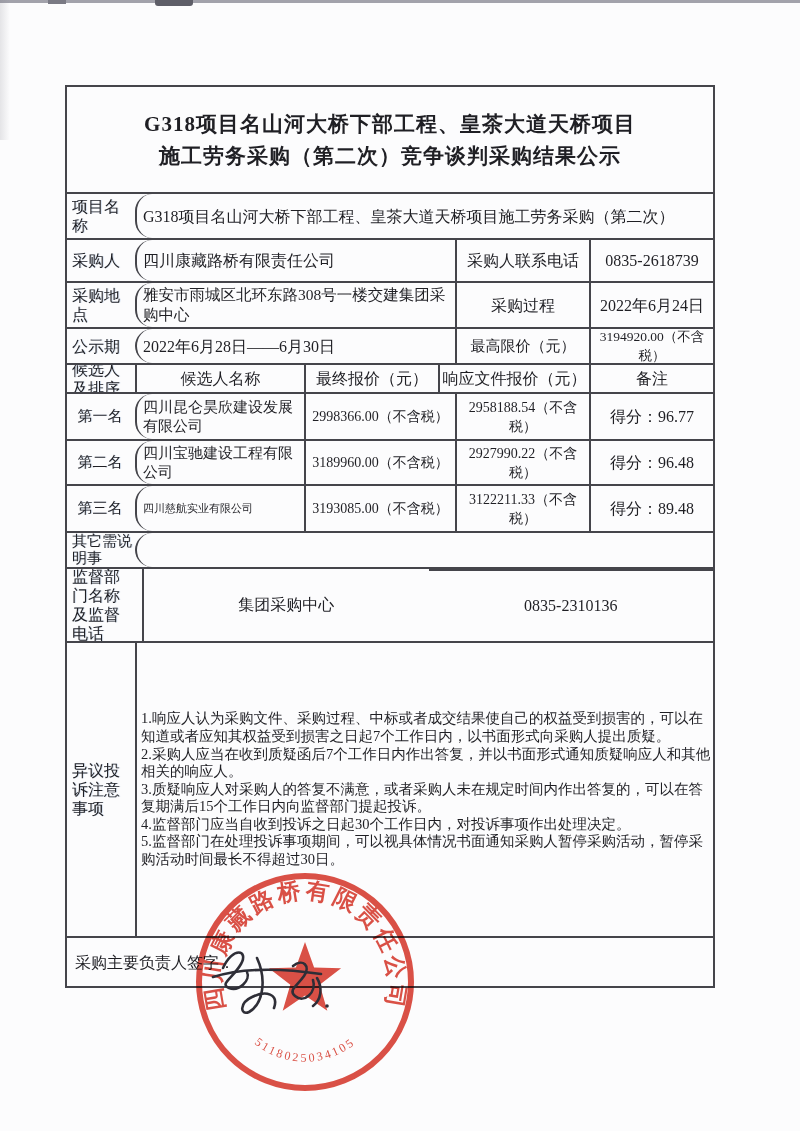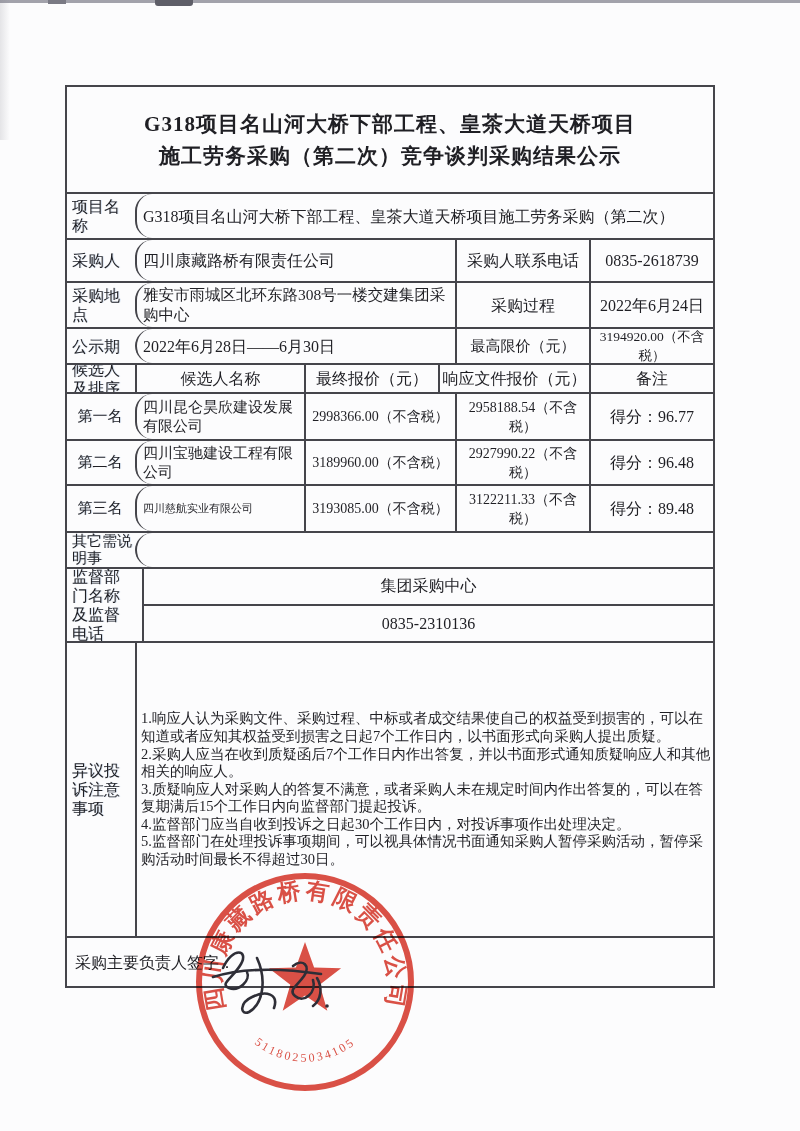--- a/index.html
+++ b/index.html
@@ -48,21 +48,21 @@
   .r-location{ height:46px; }
   .r-location .vleft{ line-height:20px; }
   .r-publicity{ height:36px; }
   .r-chead{ height:29px; }
   .r-cand1{ height:47px; }
   .r-cand2{ height:45px; }
   .r-cand3{ height:47px; }
   .r-other{ height:36px; }
   .r-other .c1{ font-size:15px; line-height:17px; }
   .r-superv{ height:74px; }
-  .superv-right{ flex:1; display:flex; flex-direction:column;margin-left:7px; }
+  .superv-right{ flex:1; display:flex; flex-direction:row;margin-left:7px; }
   .sub{ flex:1; display:flex; align-items:center; justify-content:center; box-sizing:border-box; }
   .sub + .sub{ border-top:2px solid var(--bd); }
   .r-objection{ height:295px; }
   .r-objection .c1{ align-items:center; }
   .objection-text{
     white-space:pre-line; font-size:14.5px; line-height:17.6px;
     padding:4px 2px 4px 4px; width:100%;
   }
   .r-sign{ height:50px;font-family:Liberation Serif, serif; }
   .r-sign .cell{ font-size:16px; }

